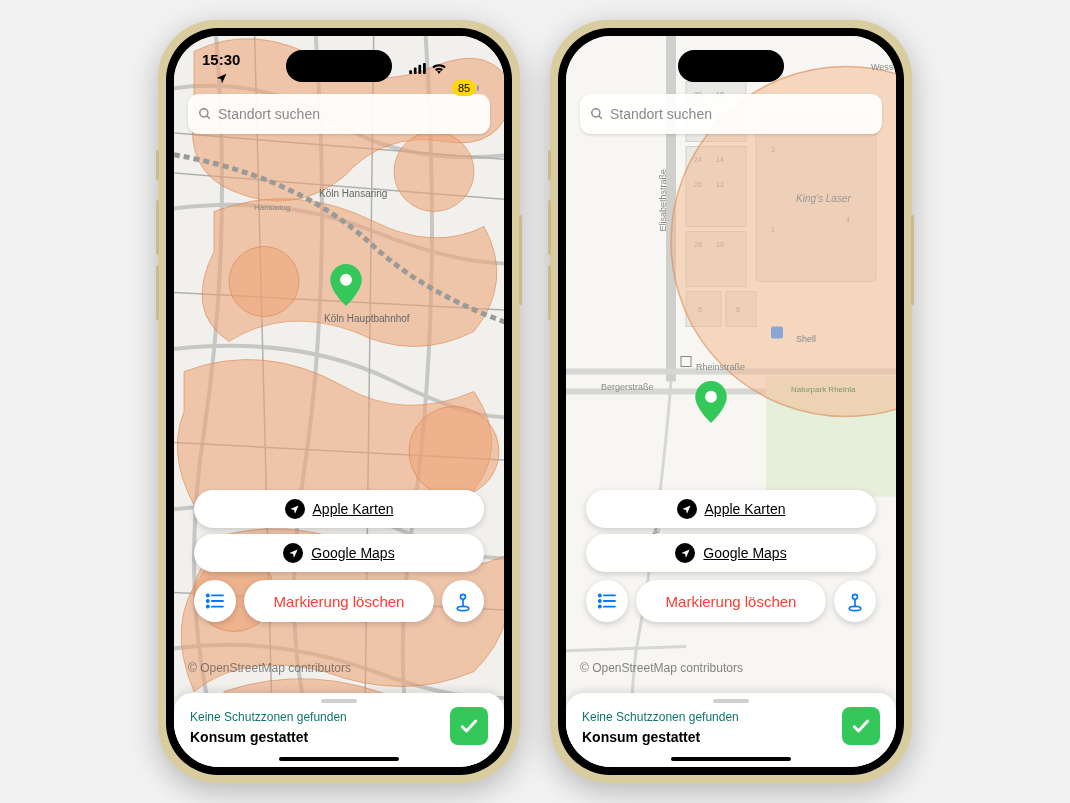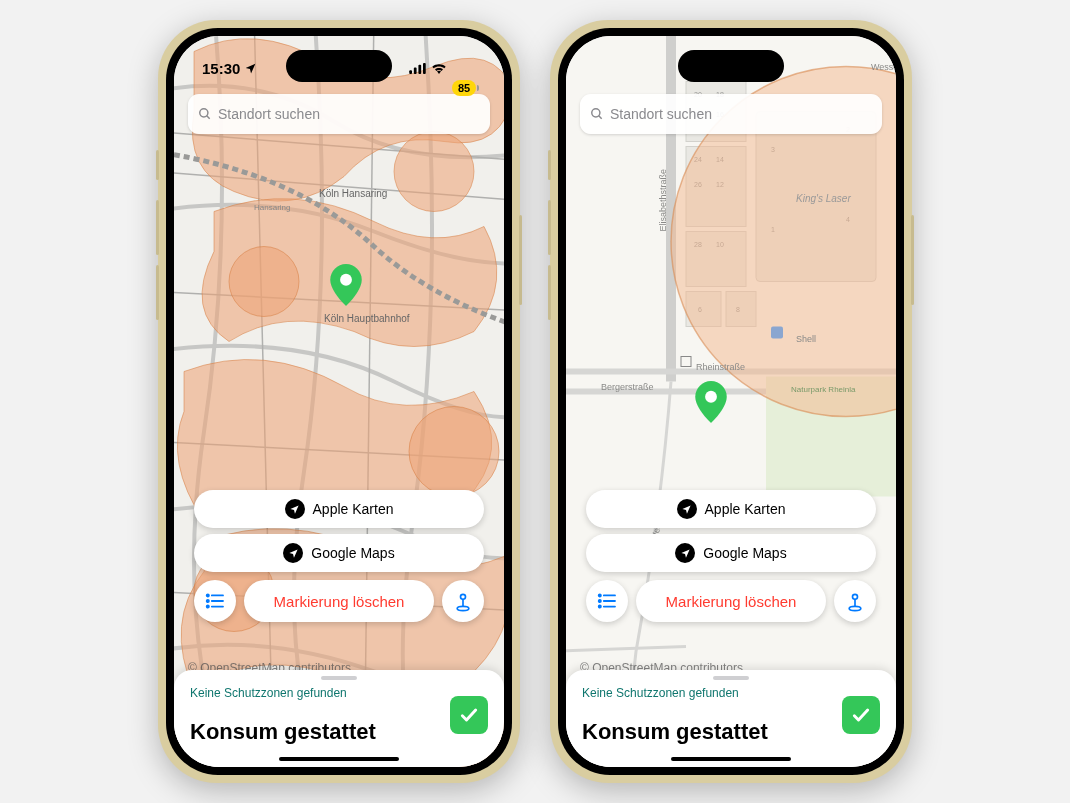--- a/index.html
+++ b/index.html
@@ -53,26 +53,26 @@
     border-radius: 18px;
     z-index: 100;
   }
 
   .status-bar {
     position: absolute; top: 0; left: 0; right: 0;
     height: 50px; display: flex; justify-content: space-between;
     align-items: center; padding: 14px 28px 0; z-index: 50;
     font-weight: 600; font-size: 15px;
   }
-  .status-left { display: flex; align-items: center; gap: 4px; }
+  .status-left { display: flex; align-items: center; gap: 4px; flex-direction: column; }
   .status-right { display: flex; align-items: center; gap: 5px; }
   .battery-pill {
     display: inline-flex; align-items: center; justify-content: center;
     background: #ffd60a; color: #000; border-radius: 8px;
-    font-size: 11px; font-weight: 700; padding: 2px 4px; min-width: 24px;
+    font-size: 11px; font-weight: 400; padding: 2px 4px; min-width: 24px;
     position: relative;
     margin-top: 40px;
   }
   .battery-pill::after {
     content: ""; position: absolute; right: -3px; top: 50%;
     transform: translateY(-50%); width: 2px; height: 6px;
     background: #999; border-radius: 0 2px 2px 0;
   }
 
   .map-bg { position: absolute; inset: 0; }
@@ -98,20 +98,21 @@
     display: flex; flex-direction: column; gap: 6px;
     z-index: 40;
   }
   .action-pill {
     background: #fff; border-radius: 22px;
     height: 38px; min-width: 190px;
     display: flex; align-items: center; justify-content: center;
     gap: 8px; font-size: 14px; font-weight: 500;
     box-shadow: 0 2px 6px rgba(0,0,0,0.18);
     padding: 0 16px;
+    text-decoration: underline;
   }
   .nav-icon {
     width: 20px; height: 20px; border-radius: 50%;
     background: #000; display: inline-flex;
     align-items: center; justify-content: center; color: #fff;
     font-size: 12px;
   }
   .delete-row {
     display: flex; align-items: center; gap: 8px; margin-top: 2px;
   }
@@ -139,21 +140,21 @@
     box-shadow: 0 -2px 10px rgba(0,0,0,0.12);
     display: flex; align-items: center; justify-content: space-between;
   }
   .sheet-grabber {
     position: absolute; top: 6px; left: 50%;
     transform: translateX(-50%); width: 36px; height: 4px;
     background: #cfcfd2; border-radius: 2px;
   }
   .sheet-text { padding-top: 8px; }
   .sheet-sub { font-size: 12px; color: #0f766e; }
-  .sheet-title { font-size: 22px; font-weight: 700; margin-top: 19px; }
+  .sheet-title { font-size: 14px; font-weight: 700; margin-top: 5px; }
   .check-badge {
     width: 38px; height: 38px; background: #34c759;
     border-radius: 8px; display: flex;
     align-items: center; justify-content: center;
     color: #fff; font-size: 22px; margin-top: 6px;
   }
   .home-indicator {
     position: absolute; bottom: 6px; left: 50%;
     transform: translateX(-50%); width: 120px; height: 4px;
     background: #000; border-radius: 3px; z-index: 60;

